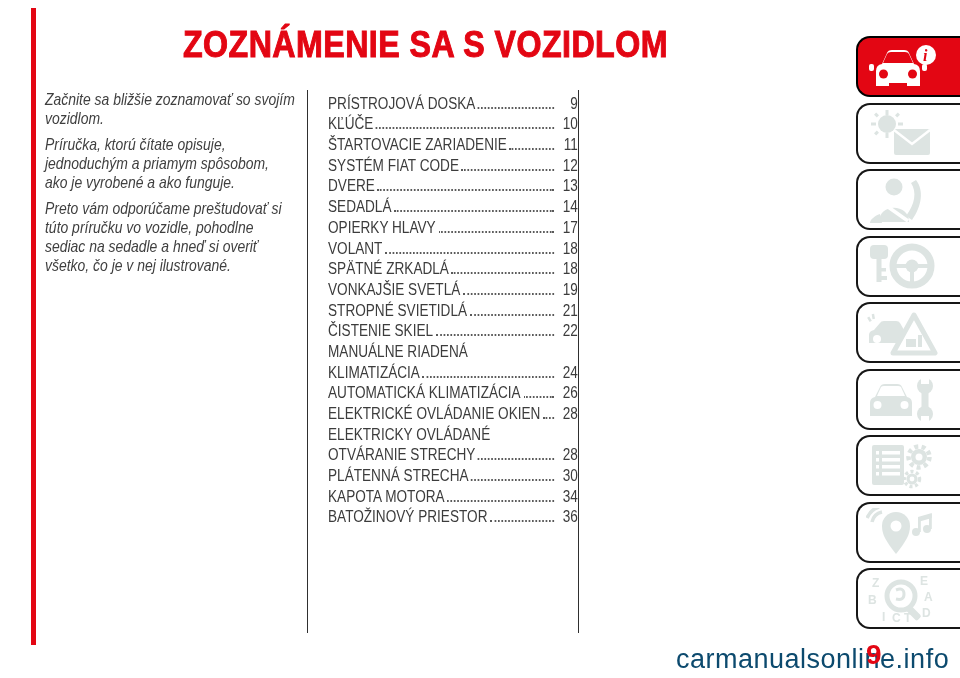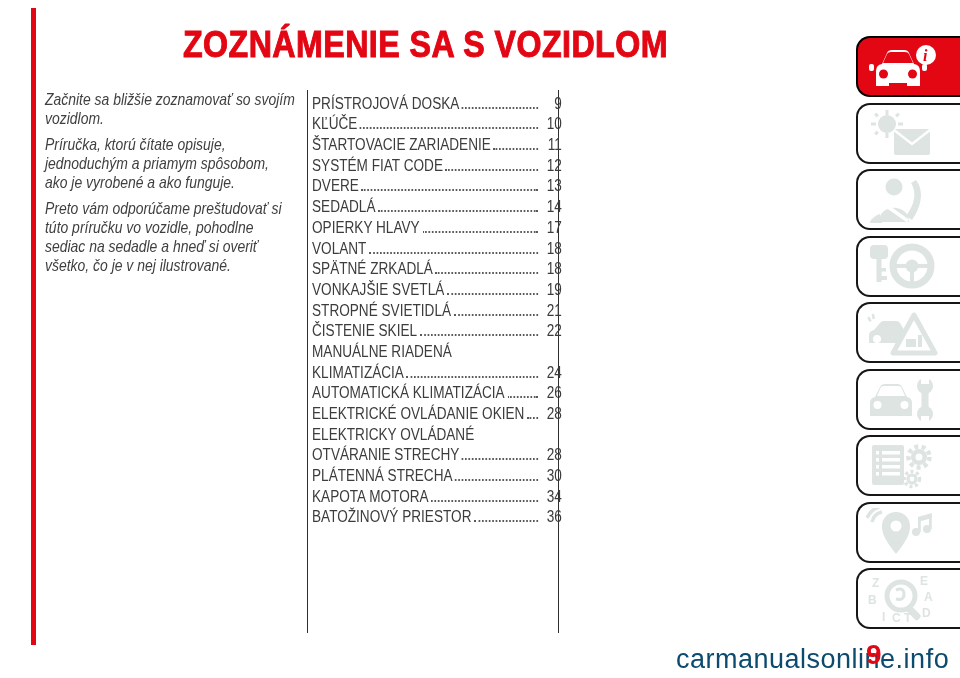--- a/index.html
+++ b/index.html
@@ -14,23 +14,23 @@
     transform:scaleX(.87);transform-origin:0 0;-webkit-text-stroke:1px #e30613;
   }
   .intro{
     position:absolute;left:45px;top:90px;width:330px;
     font-style:italic;color:#3f3f3f;font-size:17px;line-height:19px;
     transform:scaleX(.82);transform-origin:0 0;
   }
   .intro .para{margin:0 0 7px 0;}
   .intro .line{white-space:nowrap;}
   .toc{
-    position:absolute;left:307px;top:90px;width:252px;height:543px;
+    position:absolute;left:307px;top:90px;width:272px;height:543px;
     border-left:1.5px solid #2f2f2f;border-right:1.5px solid #2f2f2f;
-    box-sizing:border-box;padding:2px 0 0 4px;
+    box-sizing:border-box;padding:2px 0 0 20px;
   }
   .toc-inner{width:294px;transform:scaleX(.85);transform-origin:0 0;color:#3c3c3c;font-size:16px;}
   .toc-row{display:flex;align-items:flex-end;height:20.7px;}
   .toc-row .lbl{white-space:nowrap;}
   .toc-row .dots{flex:1;border-bottom:2.2px dotted #5a5a5a;margin:0 2px 4px 3px;min-width:10px;}
   .toc-row .pg{width:26px;text-align:right;white-space:nowrap;}
   .toc-row.pre-row{height:20.7px;}
   .sidebar{position:absolute;right:0;top:36px;width:104px;}
   .icon-box{
     height:61px;margin-bottom:5.5px;box-sizing:border-box;background:#fff;

